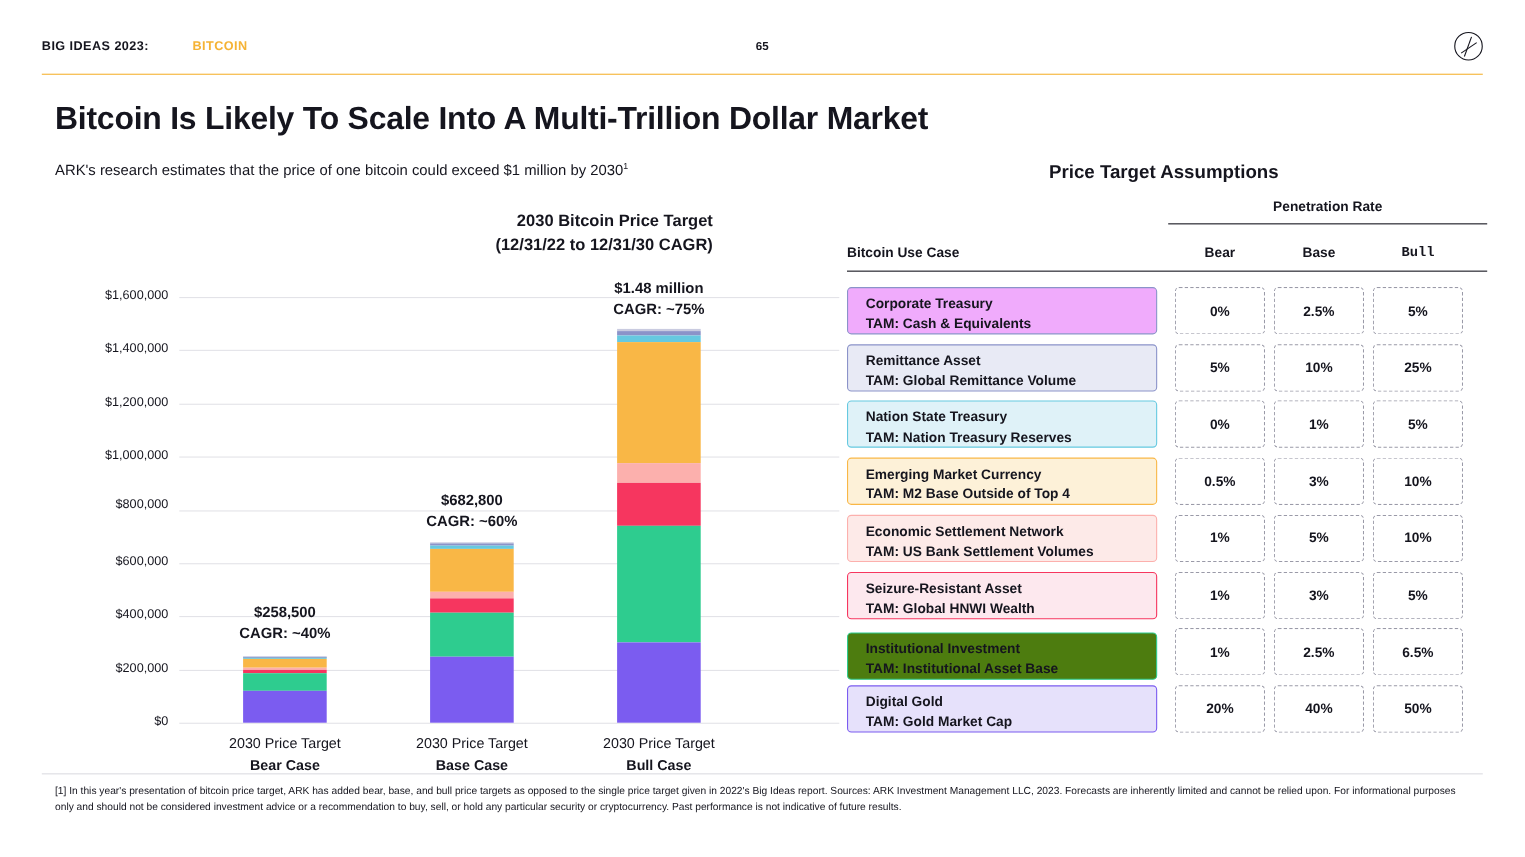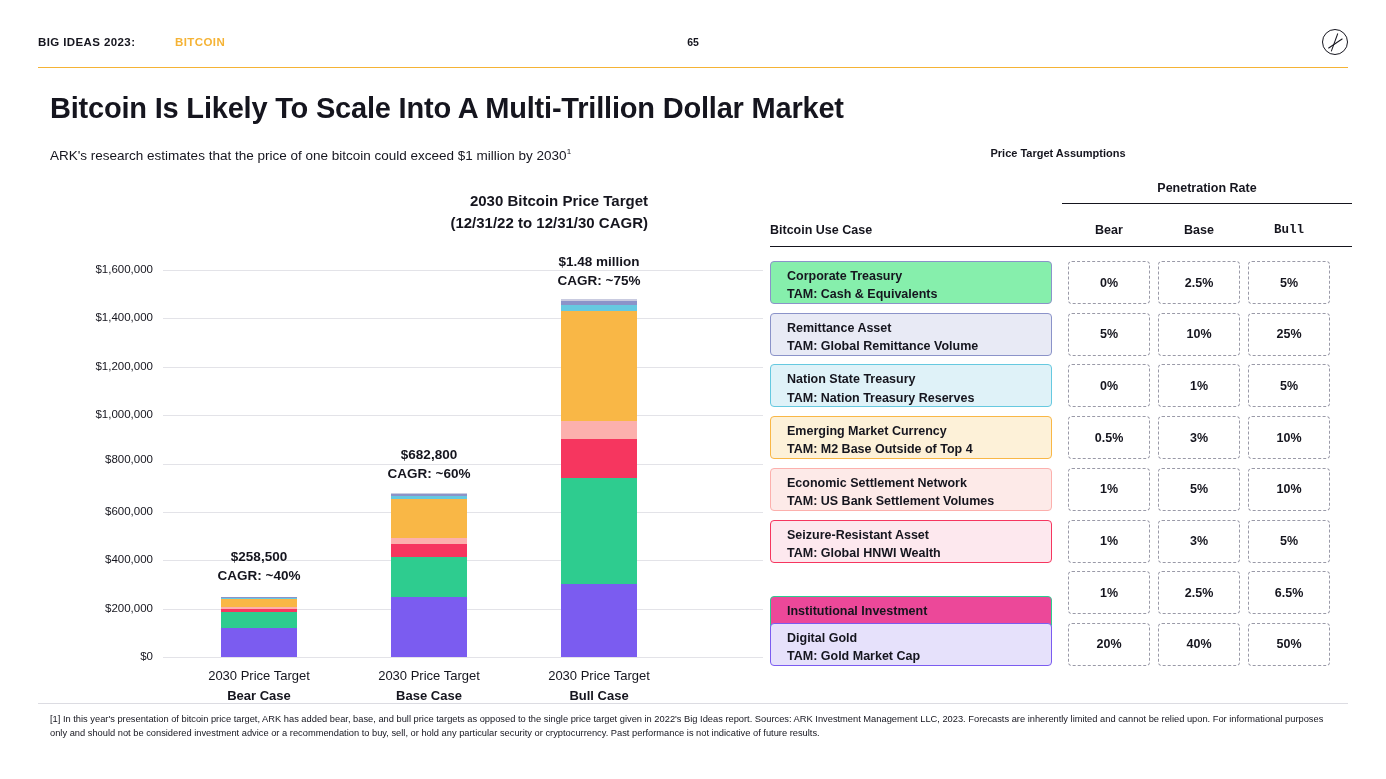--- a/index.html
+++ b/index.html
@@ -86,21 +86,21 @@
   }
   .xlabel {
     position:absolute; text-align:center; width:200px;
     font-size:13px; line-height:1.5; top:404px;
   }
   .xlabel b { font-weight:bold; }
 
   
   .pt-title {
     position:absolute; left:768px; top:147px; width:580px; text-align:center;
-    font-size:11px; font-weight:bold;
+    font-size:17px; font-weight:bold;
   }
   .pen-title {
     position:absolute; left:1062px; top:181px; width:290px; text-align:center;
     font-size:12.5px; font-weight:bold;
   }
   .pen-rule {
     position:absolute; left:1062px; top:203px; width:290px; height:1px;
     background:#15151e;
   }
   .usecase-hdr {
@@ -248,21 +248,21 @@
 <div class="pen-title">Penetration Rate</div>
 <div class="pen-rule"></div>
 <div class="usecase-hdr">Bitcoin Use Case</div>
 <div id="colhdrs">
     <div class="col-hdr" style="left: 1064px;">Bear</div>
     <div class="col-hdr" style="left: 1154px;">Base</div>
     <div class="col-hdr" style="left: 1244px; font-family: Liberation Mono, monospace;">Bull</div>
   </div>
 <div class="hdr-rule"></div>
 <div id="asmrows">
-    <div class="uc-box" style="top: 261px; background: #86efac; border: 1.3px solid rgb(139, 147, 201);">
+    <div class="uc-box" style="top: 261px; background: #f0abfc; border: 1.3px solid rgb(139, 147, 201);">
       <div>Corporate Treasury</div>
       <div class="tam">TAM: Cash &amp; Equivalents</div>
     </div>
     <div class="val-box" style="left: 1068px; top: 261px;">0%</div>
     <div class="val-box" style="left: 1158px; top: 261px;">2.5%</div>
     <div class="val-box" style="left: 1248px; top: 261px;">5%</div>
     <div class="uc-box" style="top: 312.7px; background: rgb(232, 234, 245); border: 1.3px solid rgb(139, 147, 201);">
       <div>Remittance Asset</div>
       <div class="tam">TAM: Global Remittance Volume</div>
     </div>
@@ -290,21 +290,21 @@
     <div class="val-box" style="left: 1068px; top: 467.8px;">1%</div>
     <div class="val-box" style="left: 1158px; top: 467.8px;">5%</div>
     <div class="val-box" style="left: 1248px; top: 467.8px;">10%</div>
     <div class="uc-box" style="top: 519.5px; background: rgb(253, 232, 238); border: 1.3px solid rgb(246, 54, 95);">
       <div>Seizure-Resistant Asset</div>
       <div class="tam">TAM: Global HNWI Wealth</div>
     </div>
     <div class="val-box" style="left: 1068px; top: 519.5px;">1%</div>
     <div class="val-box" style="left: 1158px; top: 519.5px;">3%</div>
     <div class="val-box" style="left: 1248px; top: 519.5px;">5%</div>
-    <div class="uc-box" style="top: 596px; background: #ec4899; border: 1.3px solid rgb(46, 204, 143);">
+    <div class="uc-box" style="top: 575px; background: #4d7c0f; border: 1.3px solid rgb(46, 204, 143);">
       <div>Institutional Investment</div>
       <div class="tam">TAM: Institutional Asset Base</div>
     </div>
     <div class="val-box" style="left: 1068px; top: 571.2px;">1%</div>
     <div class="val-box" style="left: 1158px; top: 571.2px;">2.5%</div>
     <div class="val-box" style="left: 1248px; top: 571.2px;">6.5%</div>
     <div class="uc-box" style="top: 622.9px; background: rgb(230, 225, 251); border: 1.3px solid rgb(123, 92, 240);">
       <div>Digital Gold</div>
       <div class="tam">TAM: Gold Market Cap</div>
     </div>

